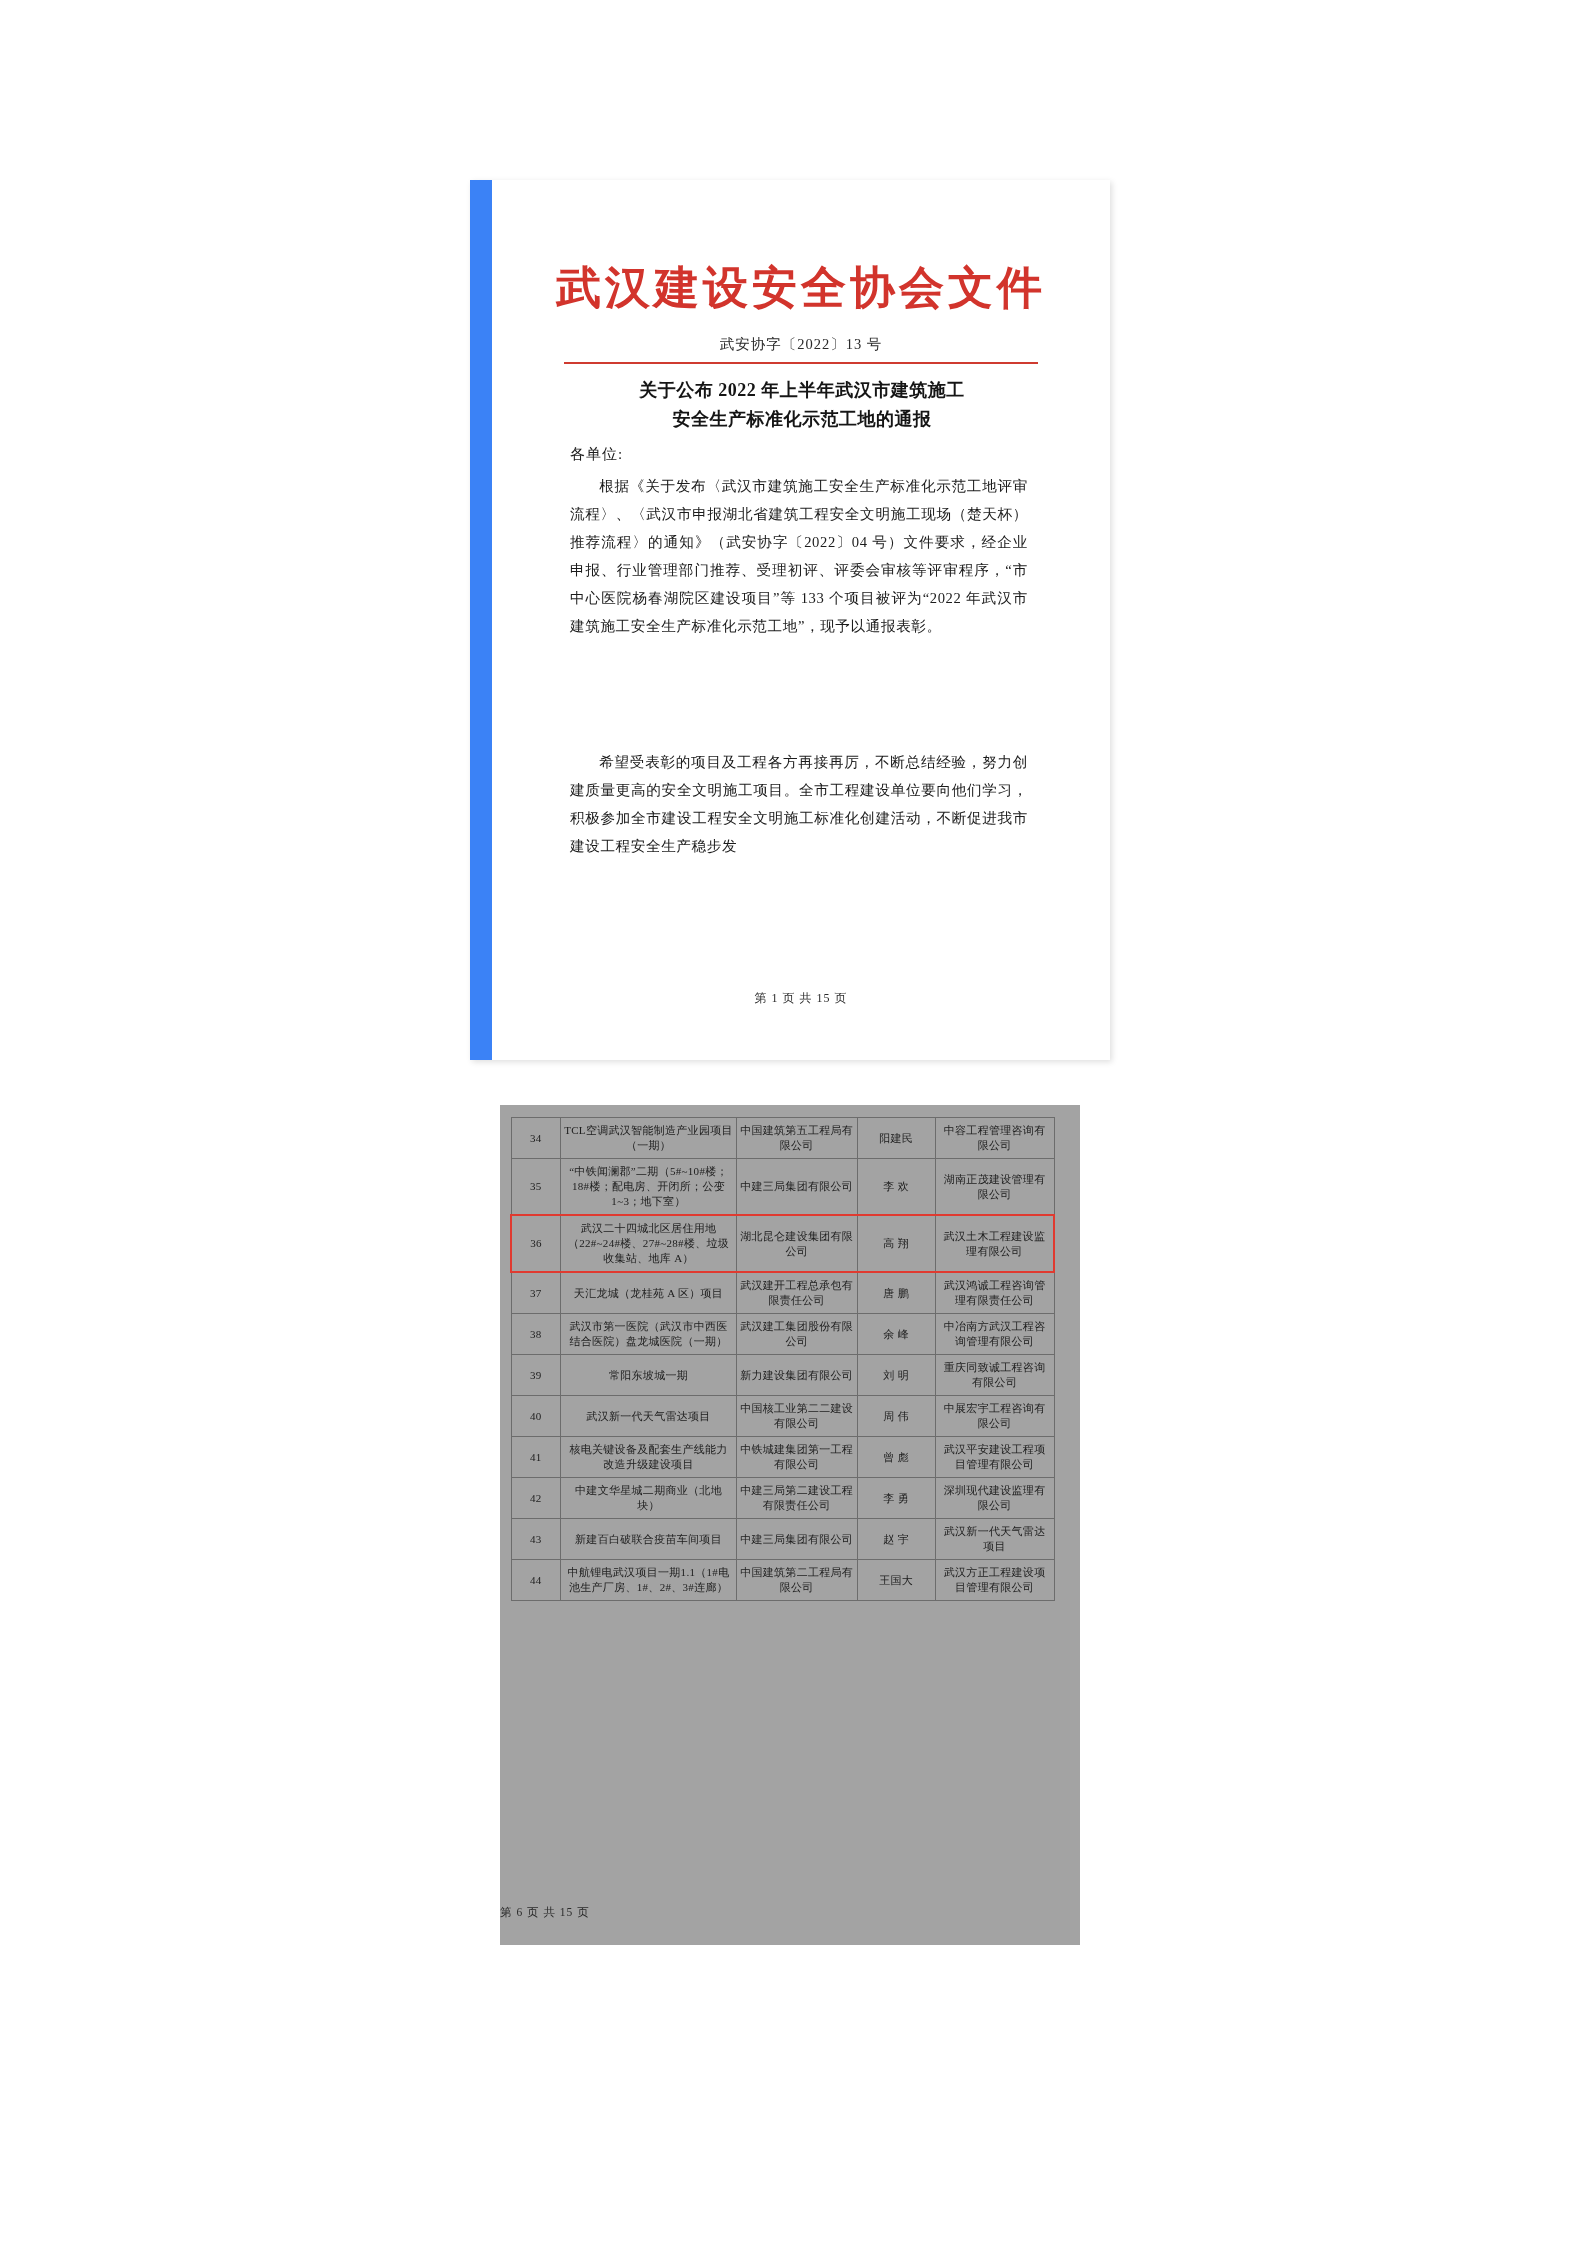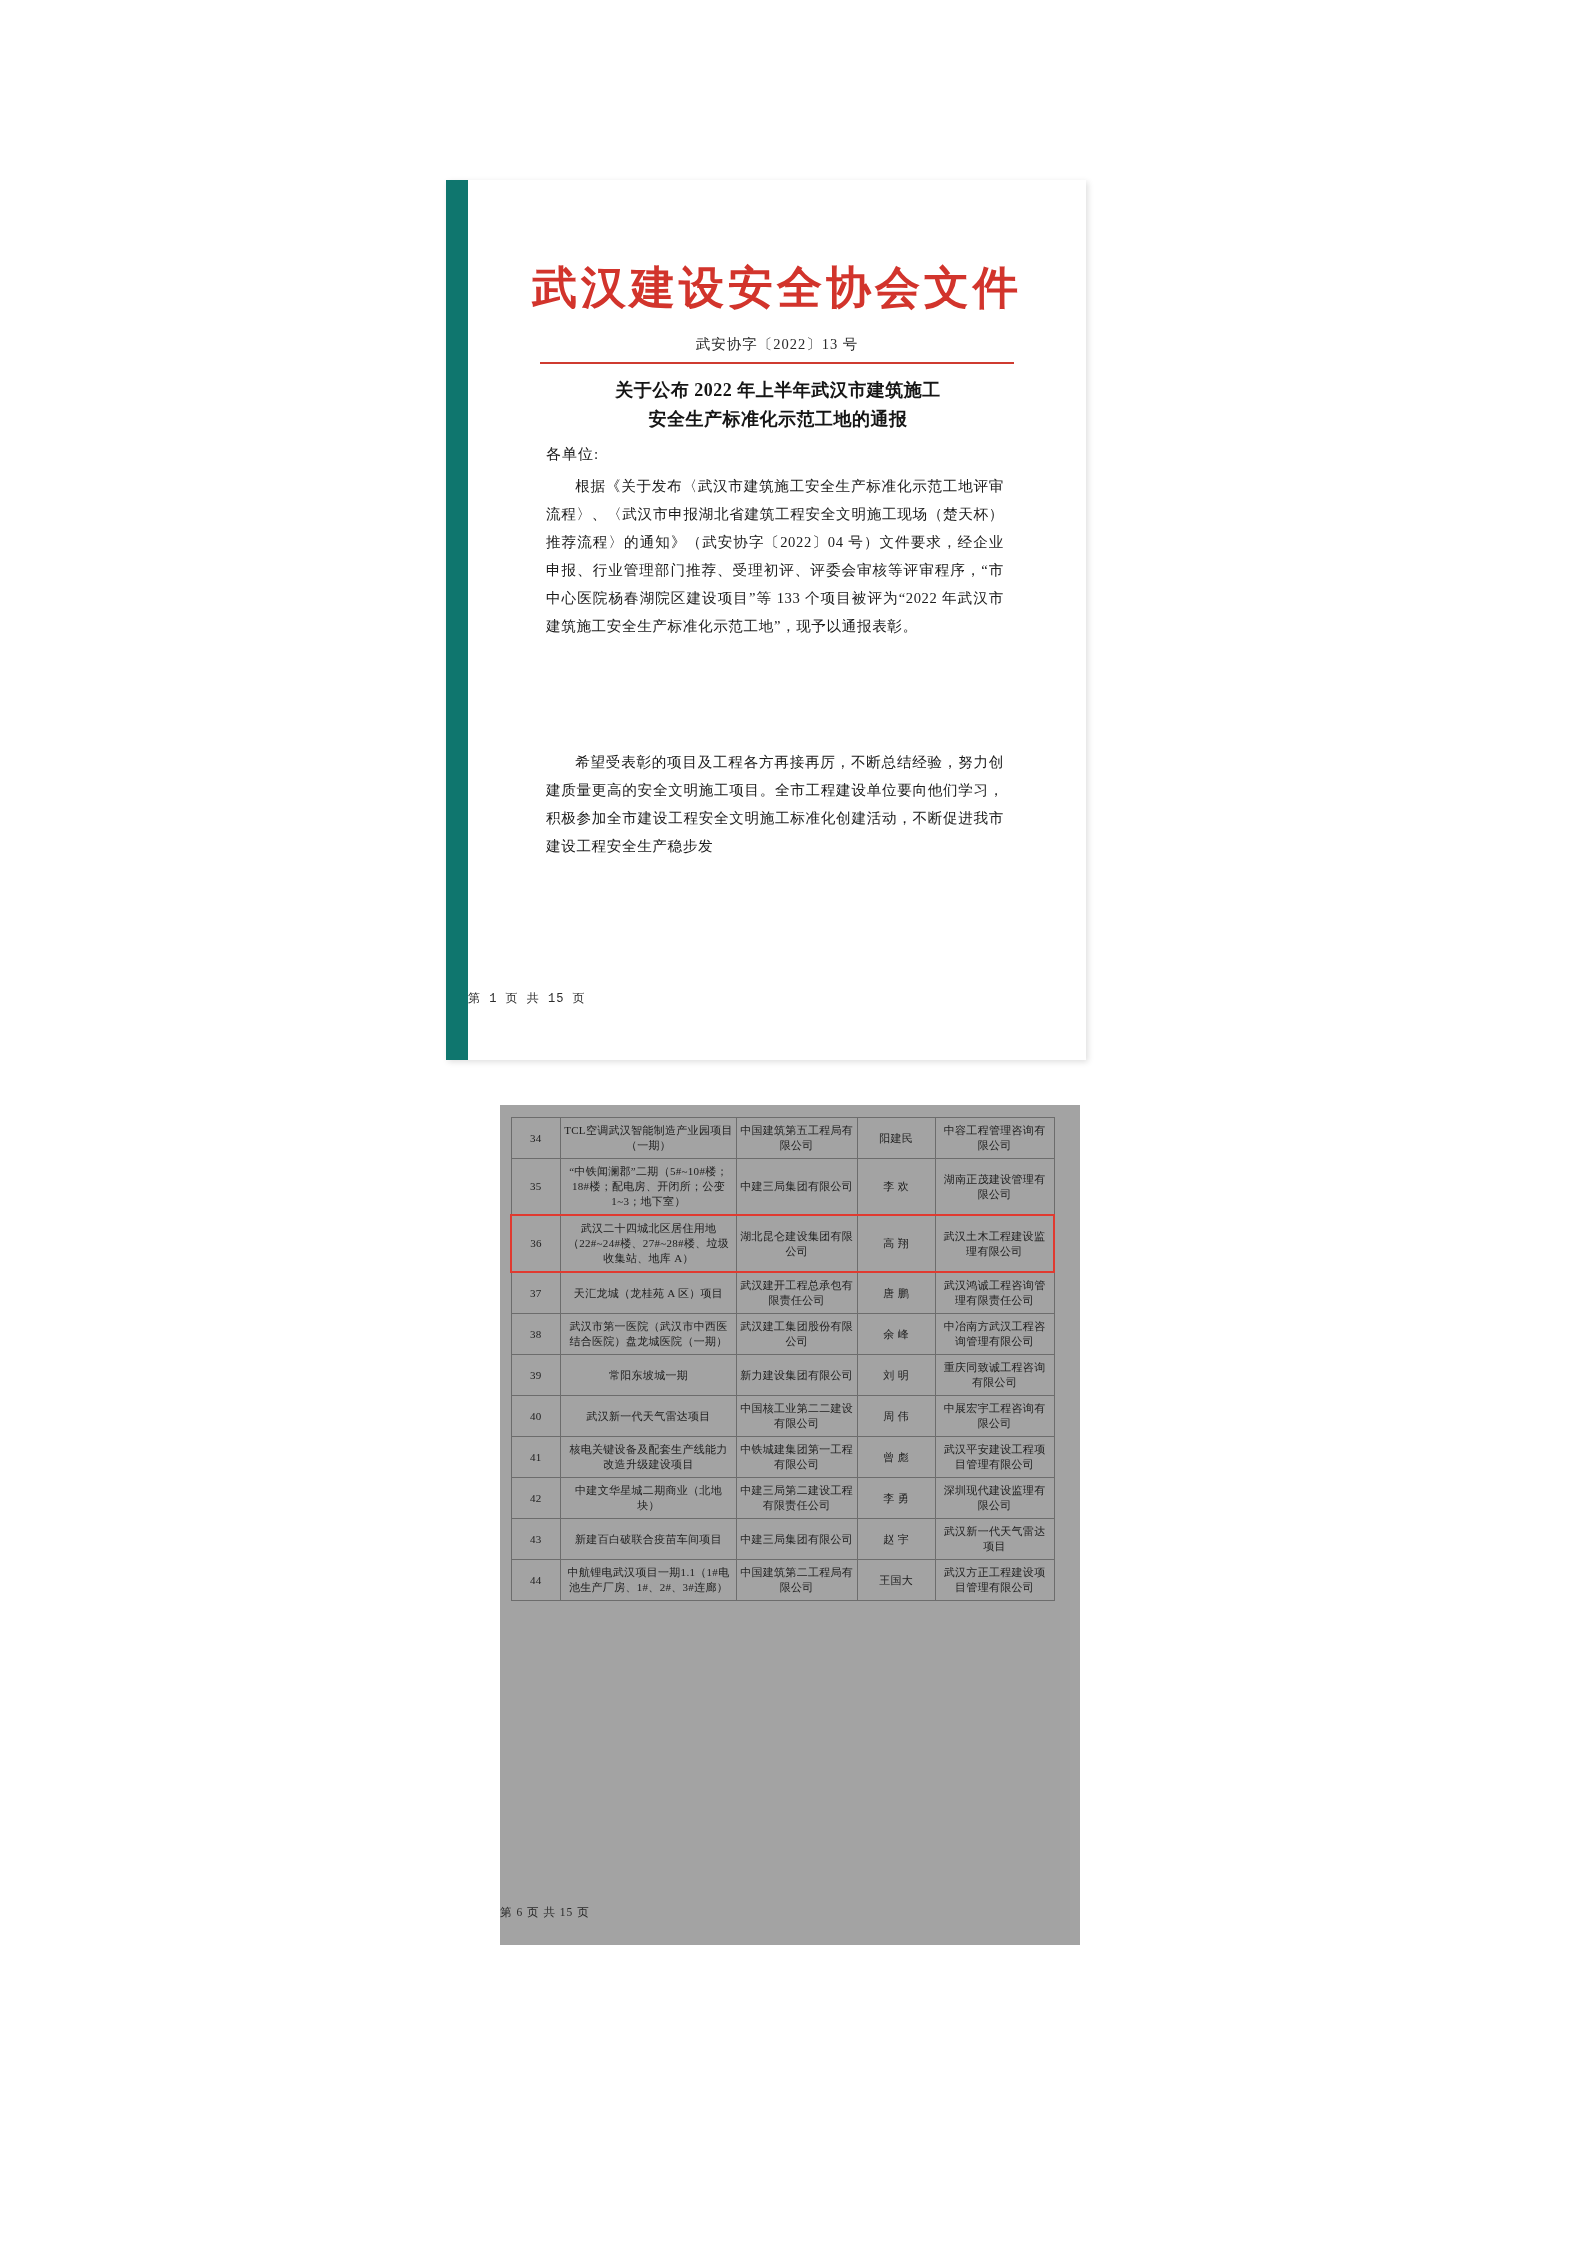--- a/index.html
+++ b/index.html
@@ -11,25 +11,25 @@
     width: 1587px;
     height: 2245px;
     font-family: "Liberation Serif", serif;
     position: relative;
     overflow: hidden;
   }
 
   
   .scan-top {
     position: absolute;
-    left: 446px;
+    left: 470px;
     top: 180px;
     width: 640px;
     height: 880px;
-    background: #0f766e;
+    background: #3b82f6;
     box-shadow: 2px 2px 6px rgba(0,0,0,0.13);
   }
   .scan-top-inner {
     position: absolute;
     left: 22px;
     top: 0;
     right: 0;
     bottom: 0;
     background: #ffffff;
   }
@@ -95,25 +95,24 @@
     text-align: justify;
     letter-spacing: 0.6px;
     text-indent: 2em;
   }
   #para1 { top: 292px; }
   #para2 { top: 568px; }
   .page-foot {
     position: absolute;
     left: 0;
     width: 100%;
-    text-align: left;
+    text-align: center;
     font-size: 12px;
     color: #2b2b2b;
     letter-spacing: 1px;
-    font-family: Liberation Mono, monospace;
   }
   .page-foot-1 { top: 810px; }
 
   
   .scan-bottom {
     position: absolute;
     left: 500px;
     top: 1105px;
     width: 580px;
     height: 840px;

